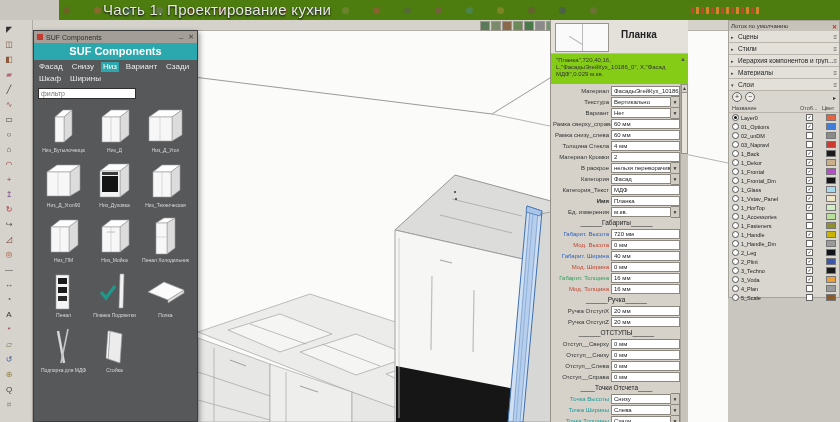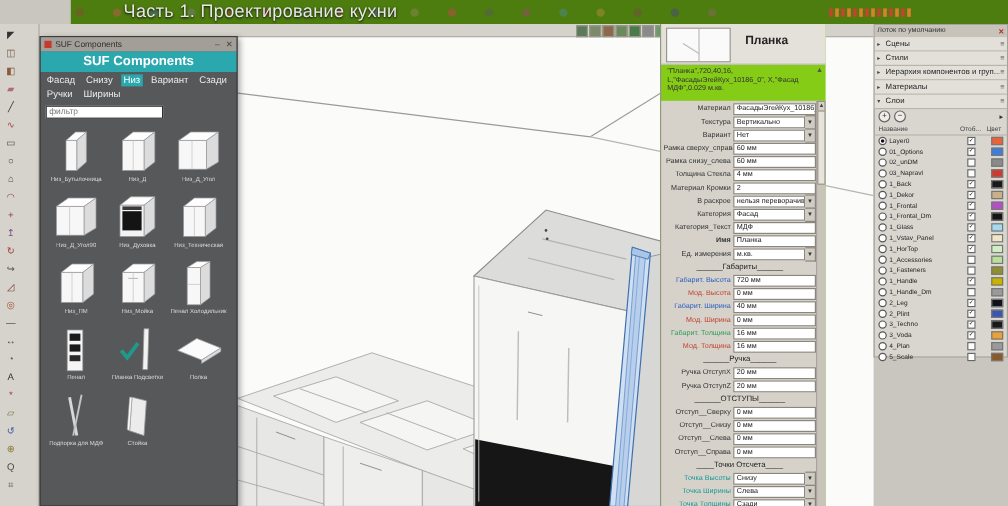--- a/index.html
+++ b/index.html
@@ -255,21 +255,21 @@
     <span class="wbtn">–</span>
     <span class="wbtn">✕</span>
   </div>
   <div id="suf-header">SUF Components</div>
   <div id="suf-tabs">
       <span class="suf-tab">Фасад</span>
       <span class="suf-tab">Снизу</span>
       <span class="suf-tab active">Низ</span>
       <span class="suf-tab">Вариант</span>
       <span class="suf-tab">Сзади</span>
-      <span class="suf-tab">Ручки</span>
+      <span class="suf-tab">Шкаф</span>
       <span class="suf-tab">Ширины</span>
     </div>
   <div id="suf-filter-row">
     <div id="suf-filter">фильтр</div>
   </div>
   <div id="suf-grid">
       <div class="suf-item">
         <div class="suf-thumb">
           <svg width="44" height="42" viewBox="0 0 44 42">
             <polygon points="13,12 21,5 30,5 22,12" fill="#fefefe" stroke="#9a9a9a" stroke-width="0.6"></polygon>

